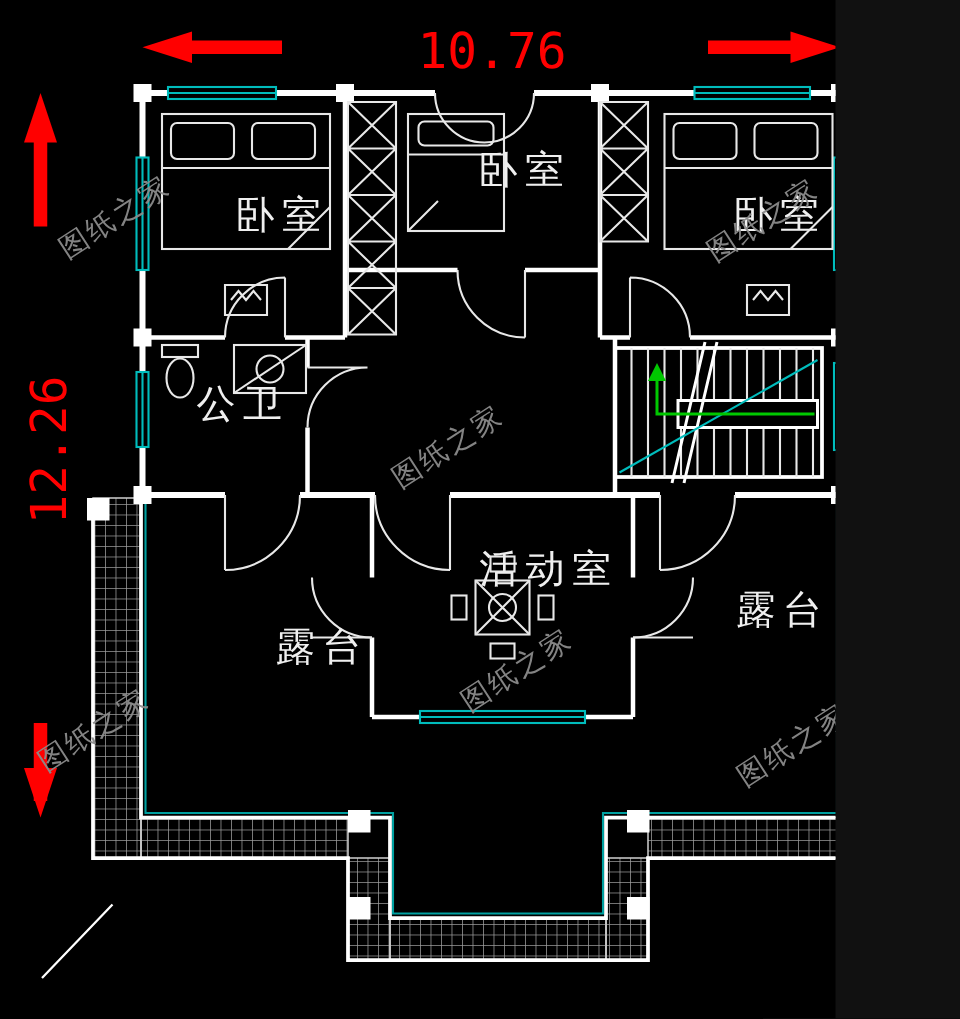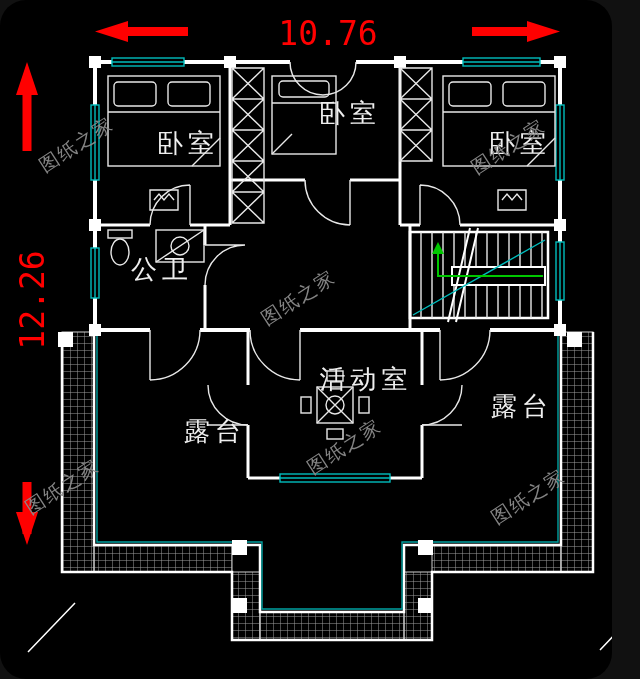--- a/index.html
+++ b/index.html
@@ -1,19 +1,18 @@
 <!DOCTYPE html>
 <html><head>
 <meta charset="utf-8">
 <style>
   html,body{margin:0;padding:0;background:#111;}
   .canvas{
-    position:relative;width:612px;height:679px;background:#000;overflow:hidden;
+    position:relative;width:557px;height:679px;background:#000;overflow:hidden;
     font-family:"DejaVu Sans",sans-serif;
-    border-radius:26px;
   }
   svg{display:block;}
   .wall{stroke:#ffffff;fill:none;}
   .thin{stroke:#e8e8e8;fill:none;stroke-width:1.4;}
   .win{stroke:#00bcbc;fill:#000;stroke-width:1.4;}
   .winline{stroke:#00bcbc;fill:none;stroke-width:1.4;}
   .dim{fill:#ff0000;}
   .dimtext{fill:#ff0000;font-family:"DejaVu Sans Mono",monospace;font-size:33px;}
   .roomtext{fill:#efefef;font-size:26px;letter-spacing:5px;}
   .watermark{fill:#8b8b8b;font-size:19px;letter-spacing:2px;opacity:.95;}

